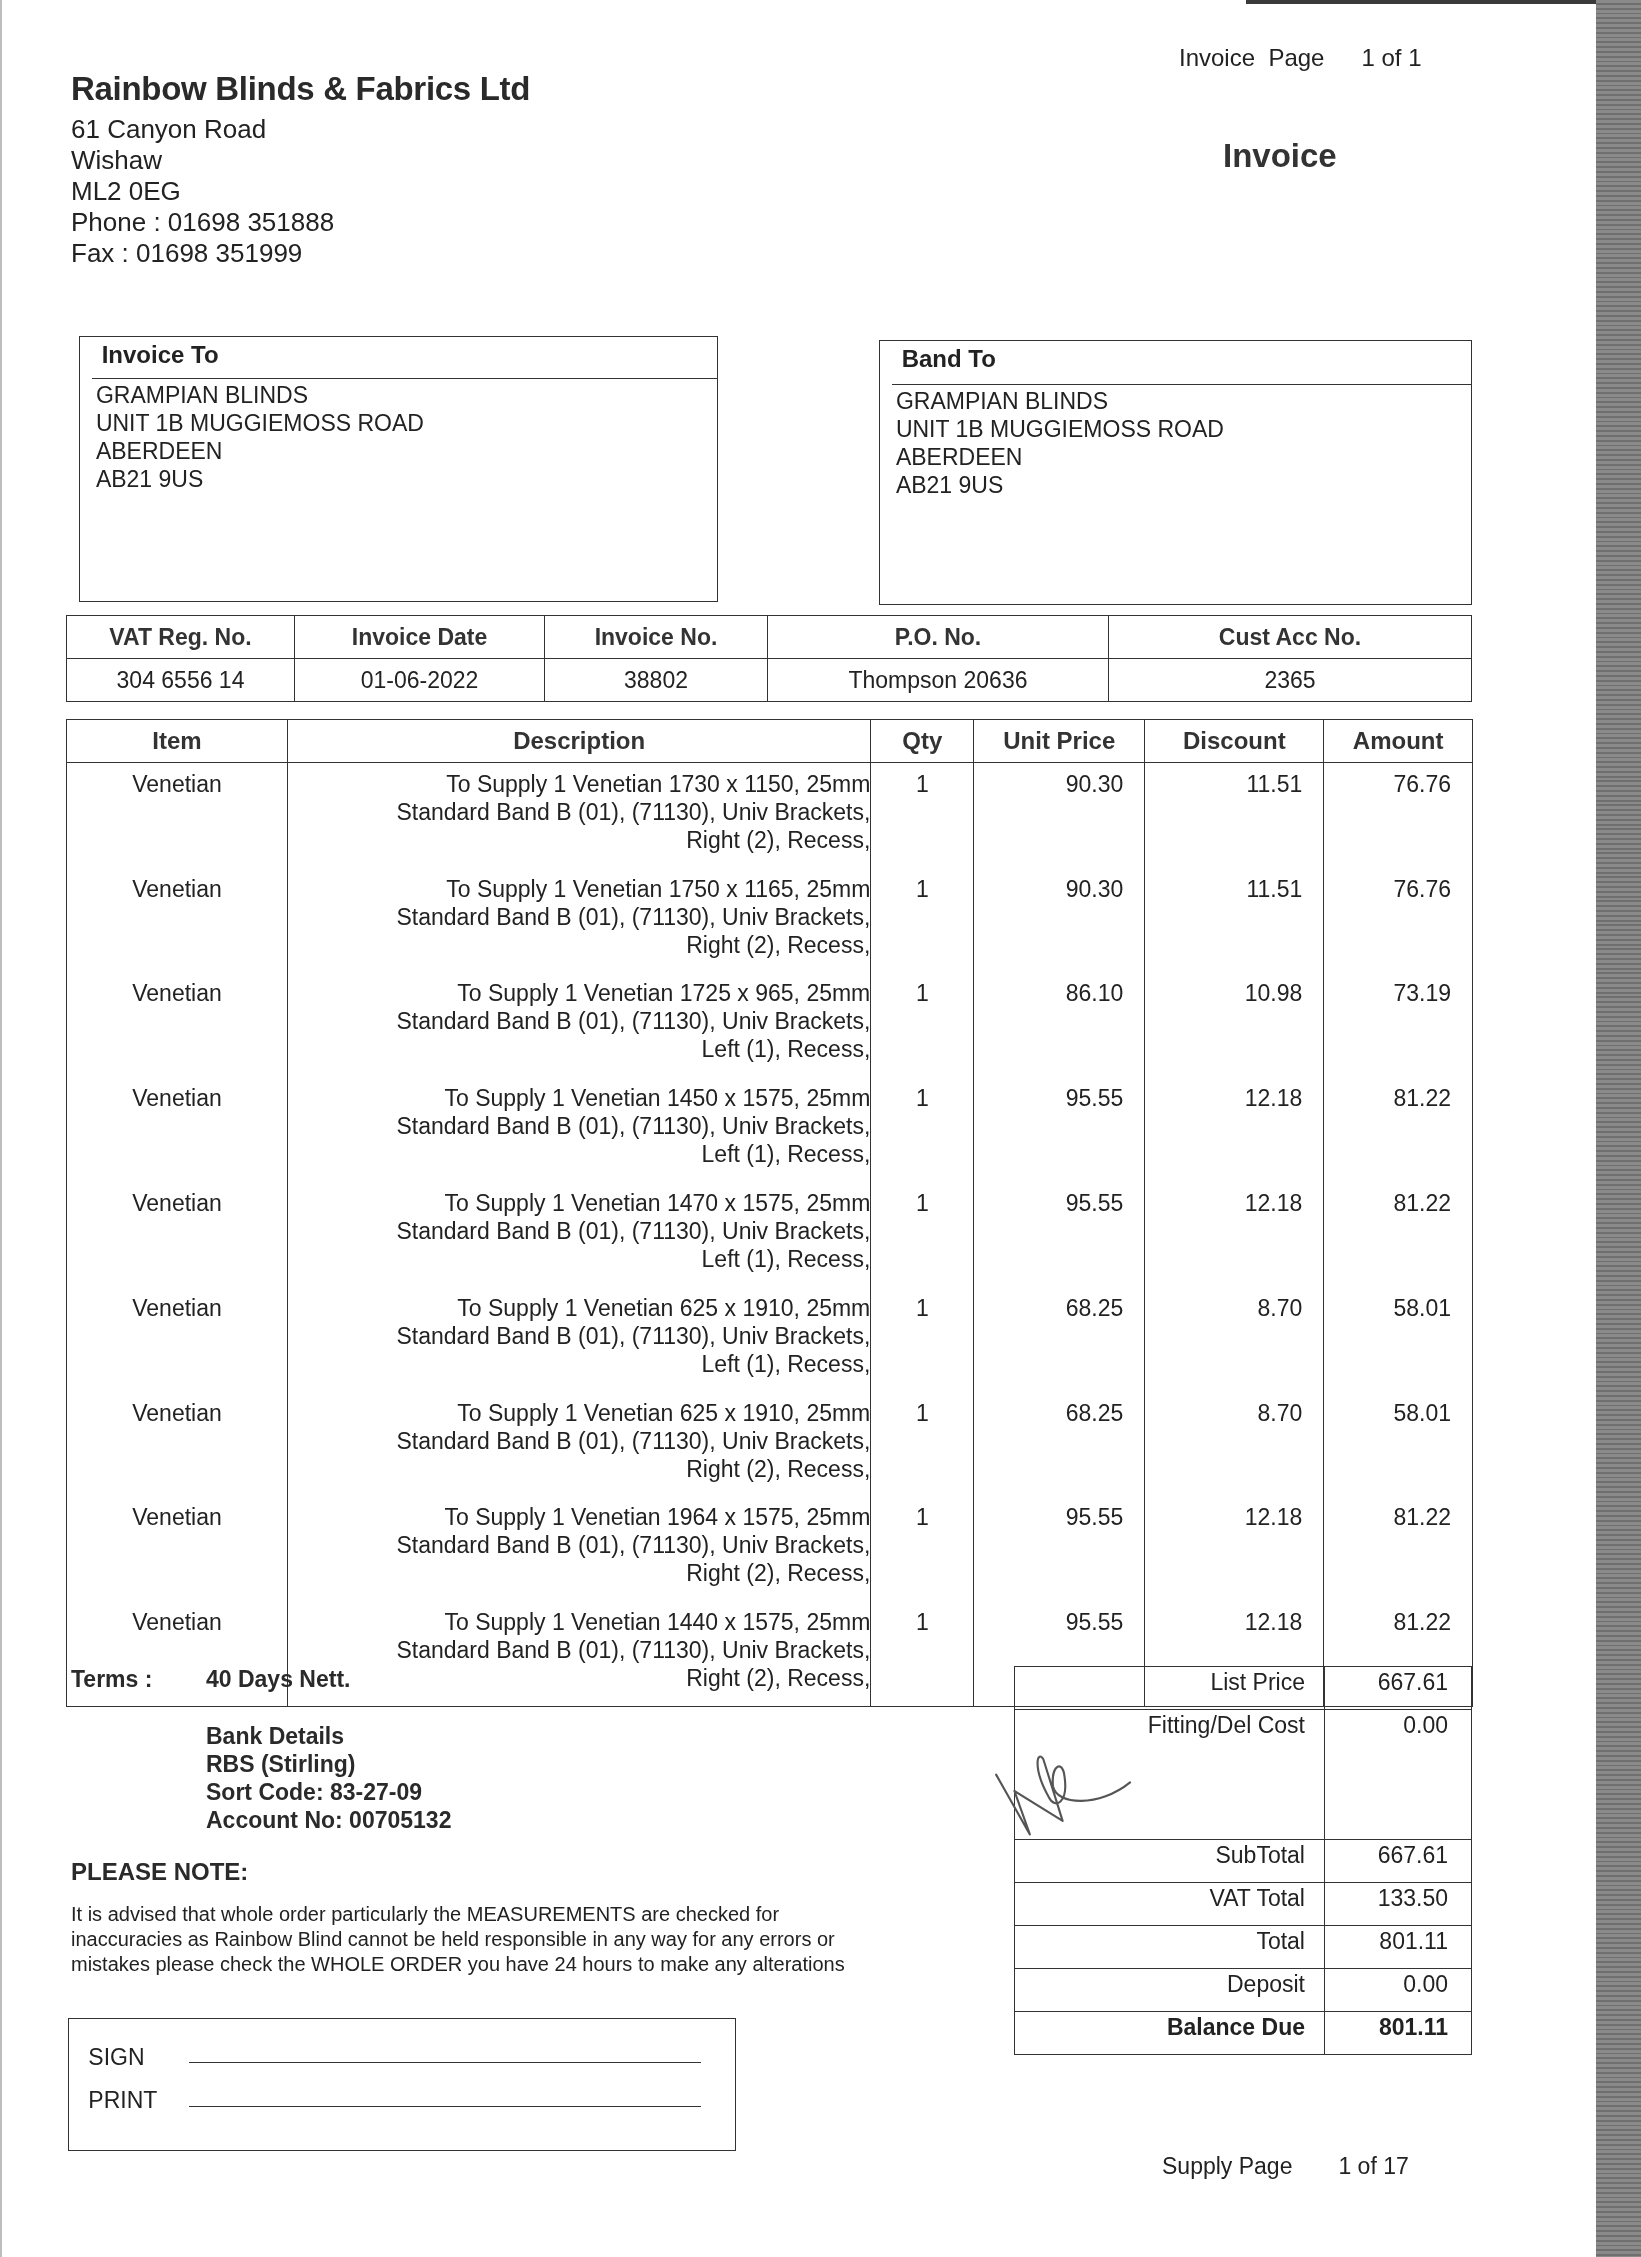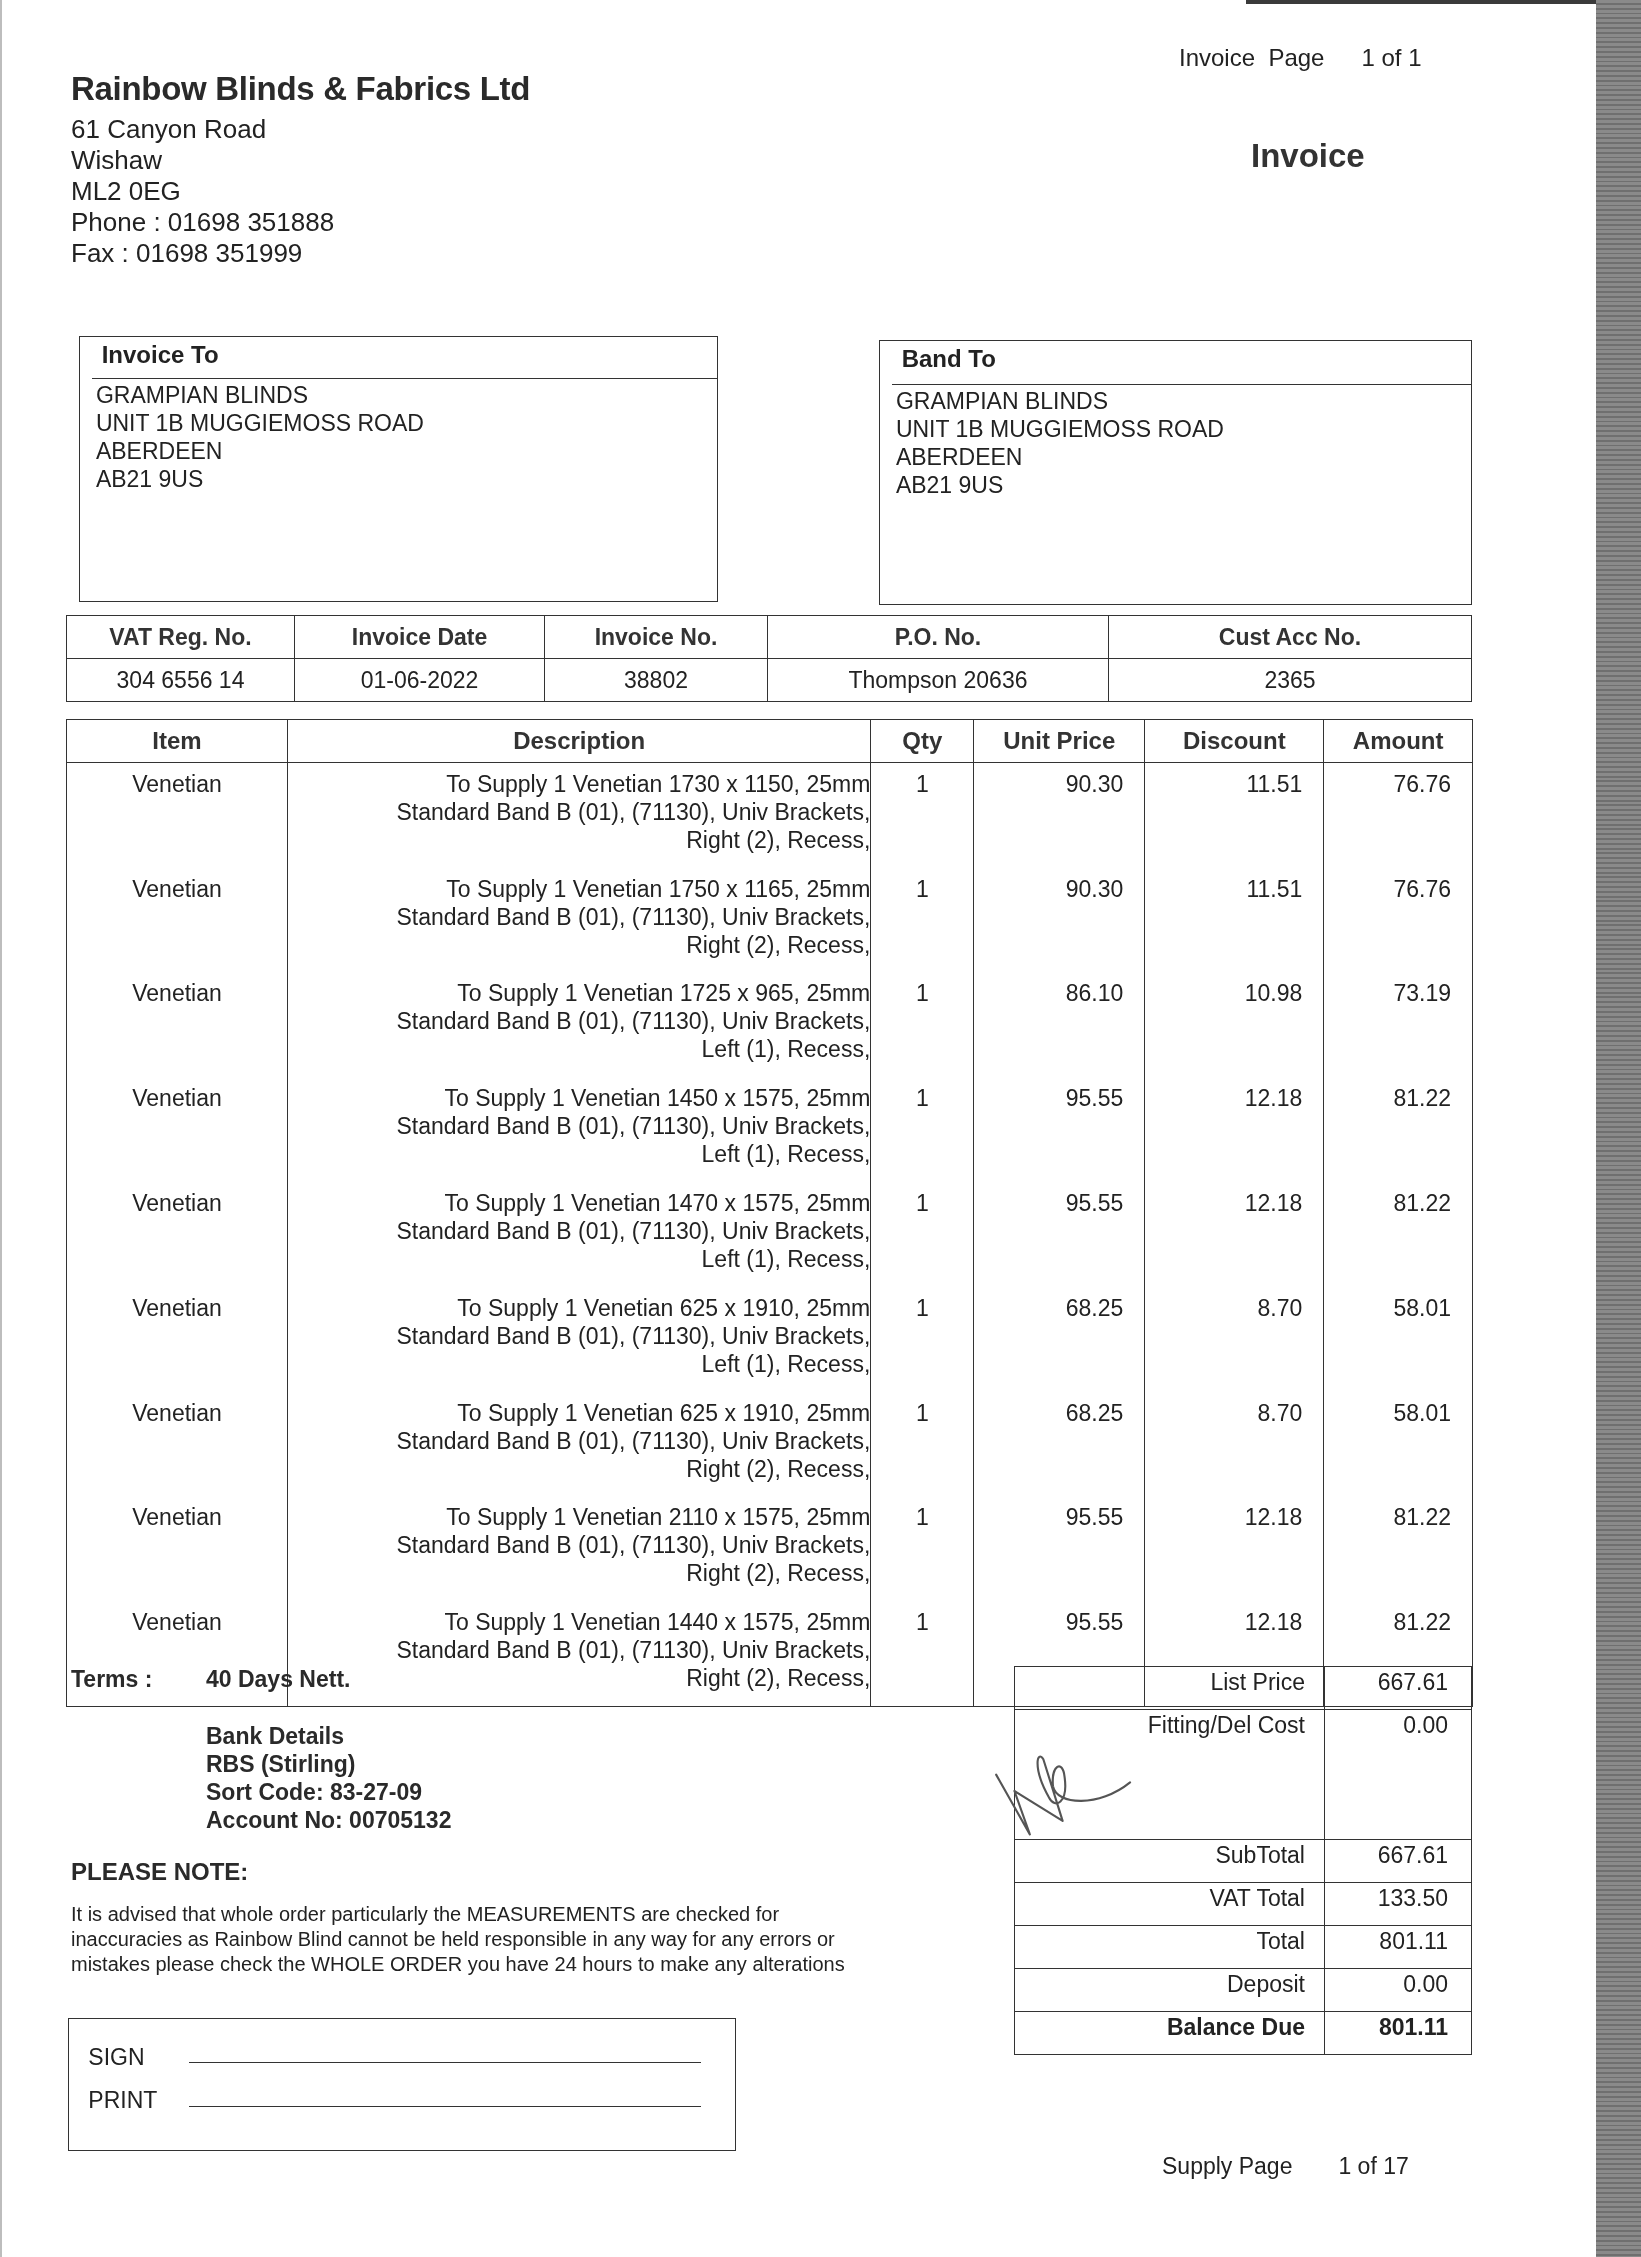--- a/index.html
+++ b/index.html
@@ -15,21 +15,21 @@
   }
   .scan-left { position:absolute; left:0; top:0; width:1.9px; height:2257px; background:#bdbdbd; }
   .abs { position:absolute; }
 
   .company-name { left:71px; top:70px; font-size:33px; font-weight:bold; letter-spacing:-0.3px; color:#2a2a2a; }
   .company-lines { left:71px; top:114px; font-size:26px; line-height:31px; color:#222; }
   .company-lines div { white-space:nowrap; }
 
   .inv-page { left:1179px; top:44px; font-size:24px; color:#222; white-space:nowrap; }
   .inv-page .num { margin-left:37px; }
-  .inv-title { left:1223px; top:137px; font-size:33px; font-weight:bold; color:#333;margin-left:28px; }
+  .inv-title { left:1223px; top:137px; font-size:33px; font-weight:bold; color:#333; }
 
   .addr-box { position:absolute; border:1.9px solid #333; box-sizing:border-box;padding-left:12px; }
   .addr-box .hdr { height:42px; border-bottom:1.9px solid #333; box-sizing:border-box; font-weight:bold; font-size:24px; padding:3.9px 0 0 9.7px; }
   .addr-box .body { font-size:23px; line-height:28px; padding:1.9px 0 0 3.9px; }
   .addr-box .body div { white-space:nowrap; }
   #invoice-to { left:79px; top:336px; width:639px; height:266px; }
   #ship-to { left:879px; top:340px; width:593px; height:265px; }
   #ship-to .hdr { height:44px; }
 
   table { border-collapse:collapse; }
@@ -227,21 +227,21 @@
           <div>Right (2), Recess,</div>
         </td>
         <td class="c-qty">1</td>
         <td class="c-num">68.25</td>
         <td class="c-num">8.70</td>
         <td class="c-num">58.01</td>
       </tr>
       <tr class="item">
         <td class="c-item">Venetian</td>
         <td class="c-desc">
-          <div>To Supply 1 Venetian  2110 x 1575, 25mm</div>
+          <div>To Supply 1 Venetian  1964 x 1575, 25mm</div>
           <div>Standard Band B (01), (71130), Univ Brackets,</div>
           <div>Right (2), Recess,</div>
         </td>
         <td class="c-qty">1</td>
         <td class="c-num">95.55</td>
         <td class="c-num">12.18</td>
         <td class="c-num">81.22</td>
       </tr>
       <tr class="item">
         <td class="c-item">Venetian</td>

